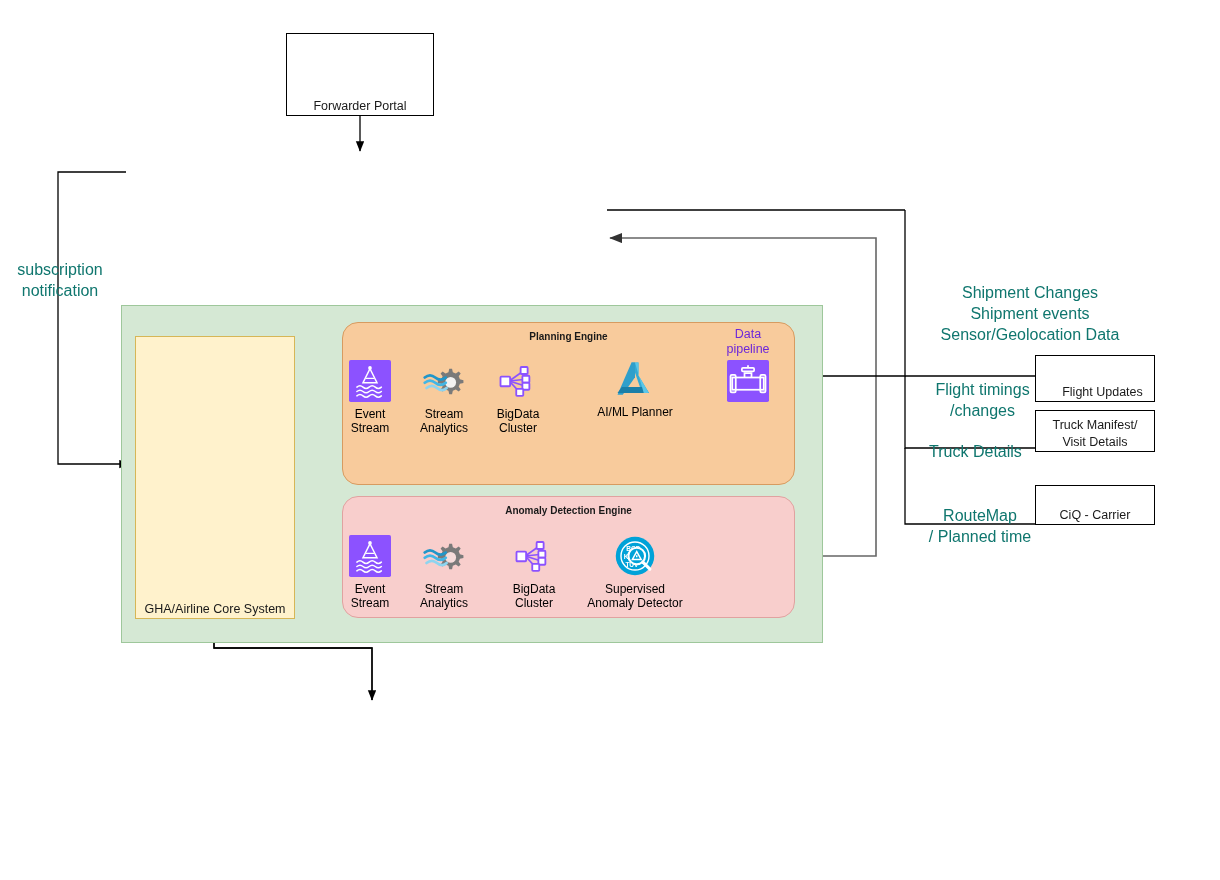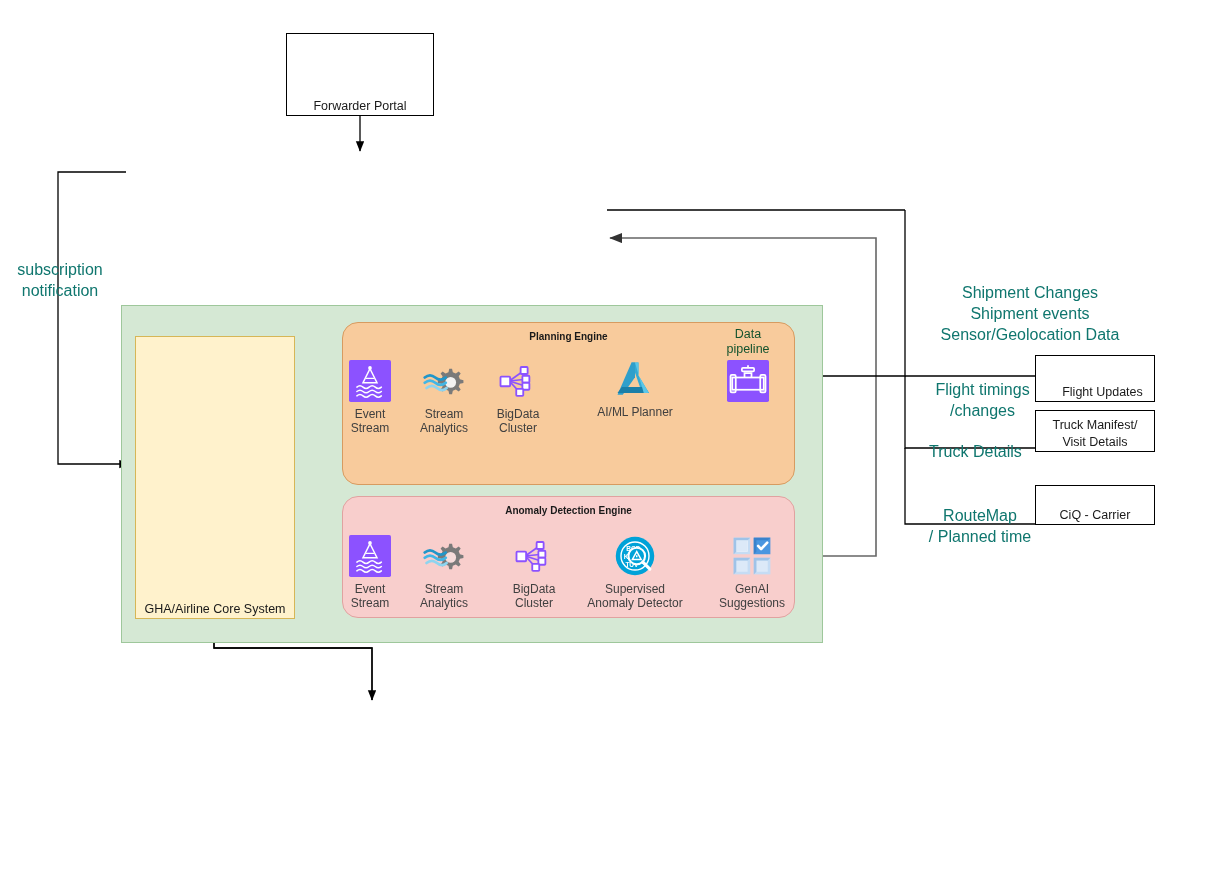--- a/index.html
+++ b/index.html
@@ -90,31 +90,31 @@
     width: 42px;
     height: 42px;
     display: block;
   }
   .step .cap {
     margin-top: 5px;
     font-size: 12px;
     line-height: 1.2;
     text-align: center;
     white-space: pre-line;
-    color: #404040;
+    color: #000000;
   }
   .toplabel {
     position: absolute;
     width: 110px;
     margin-left: -55px;
     text-align: center;
     font-size: 12.5px;
     line-height: 1.2;
     white-space: pre-line;
-    color: #14532d;
+    color: #6d28d9;
   }
   
   .edge-label {
     position: absolute;
     font-size: 16px;
     line-height: 1.3;
     white-space: pre-line;
     color: #0f766e;
   }
   .edge-label.center { text-align: center; }
@@ -359,41 +359,20 @@
       <path d="M33 31 L41 39" stroke="#ffffff" stroke-width="3.6" stroke-linecap="round"></path>
       <g fill="none" stroke="#ffffff" stroke-width="1.7">
         <path d="M26 19 L31 28 H21 Z"></path>
         <path d="M26 23 v2.5"></path>
       </g>
     </svg>
     <div class="cap">Supervised
 Anomaly Detector</div>
   </div>
 
-  <div class="step" style="left:752px; top:535px;">
-    <svg class="ico" viewBox="0 0 48 48" xmlns="http://www.w3.org/2000/svg">
-      <g>
-        <rect x="3" y="3" width="19" height="19" fill="#c5dcf4"></rect>
-        <rect x="6" y="6" width="13" height="13" fill="#ffffff"></rect>
-        <rect x="6" y="6" width="13" height="13" fill="#dce9f8"></rect>
-        <path d="M3 3 h19 l-3 3 H6 v13 l-3 3 z" fill="#9fc3e8"></path>
-        <rect x="26" y="3" width="19" height="19" fill="#4a96e0"></rect>
-        <path d="M26 3 h19 l-3 3 H29 v13 l-3 3 z" fill="#3a82cc"></path>
-        <path d="M31 12.5 l3.4 3.6 7 -7.4" fill="none" stroke="#ffffff" stroke-width="3" stroke-linecap="round" stroke-linejoin="round"></path>
-        <rect x="3" y="26" width="19" height="19" fill="#c5dcf4"></rect>
-        <rect x="6" y="29" width="13" height="13" fill="#dce9f8"></rect>
-        <path d="M3 26 h19 l-3 3 H6 v13 l-3 3 z" fill="#9fc3e8"></path>
-        <rect x="26" y="26" width="19" height="19" fill="#c5dcf4"></rect>
-        <rect x="29" y="29" width="13" height="13" fill="#dce9f8"></rect>
-        <path d="M26 26 h19 l-3 3 H29 v13 l-3 3 z" fill="#9fc3e8"></path>
-      </g>
-    </svg>
-    <div class="cap">GenAI
-Suggestions</div>
-  </div>
 
 
   <div class="node node-plain" style="left:1035px; top:355px; width:120px; height:47px;padding-left:15px;">
     <span>Flight Updates</span>
   </div>
 
   <div class="node node-plain" style="left:1035px; top:410px; width:120px; height:42px;">
     <span style="white-space:pre-line">Truck Manifest/
 Visit Details</span>
   </div>

